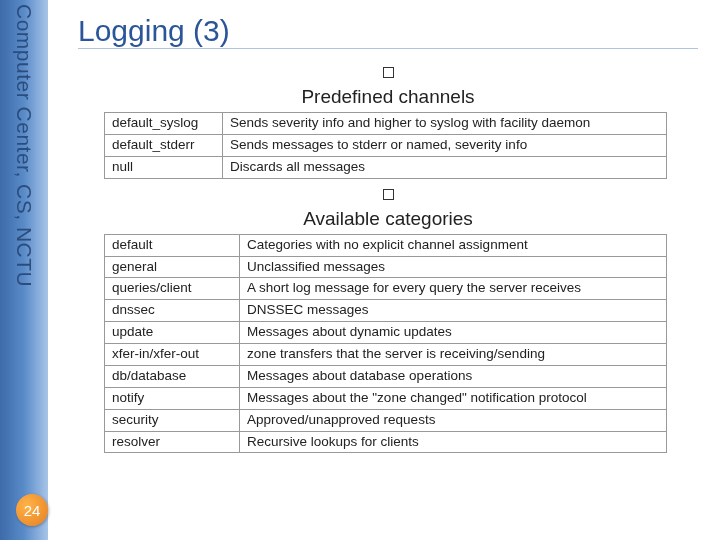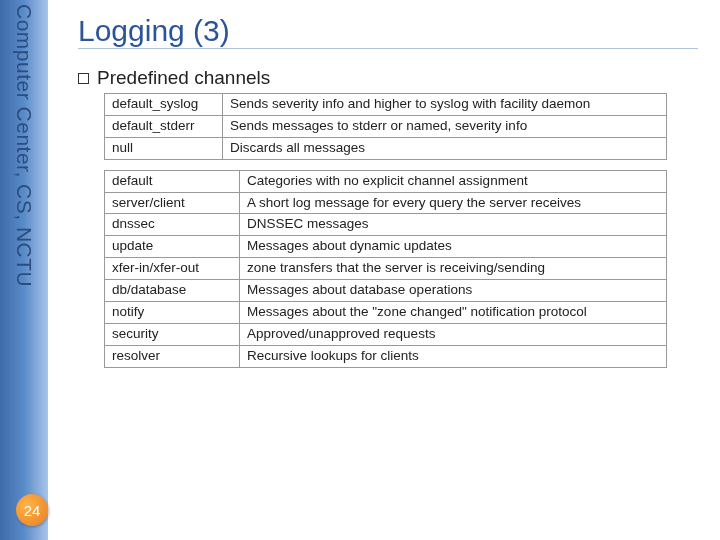--- a/index.html
+++ b/index.html
@@ -59,20 +59,21 @@
     border-bottom: 1px solid #b0c4de;
     margin-bottom: 18px;
   }
   .section-head {
     font-size: 19px;
     color: #222;
     margin: 6px 0 4px 0;
     display: flex;
     align-items: center;
     gap: 8px;
+    flex-direction: column;
   }
   .bullet {
     width: 11px;
     height: 11px;
     border: 1.5px solid #333;
     display: inline-block;
     flex-shrink: 0;
   }
   table {
     border-collapse: collapse;
@@ -117,28 +118,36 @@
           <td>default_stderr</td>
           <td>Sends messages to stderr or named, severity info</td>
         </tr>
     <tr>
           <td>null</td>
           <td>Discards all messages</td>
         </tr>
   </tbody>
     </table>
 
+  <div class="section-head">
+    <span class="bullet"></span>
+    <span>Available categories</span>
+  </div>
   <table class="t2">
     <tbody>
         <tr>
           <td>default</td>
           <td>Categories with no explicit channel assignment</td>
         </tr>
     <tr>
-          <td>server/client</td>
+          <td>general</td>
+          <td>Unclassified messages</td>
+        </tr>
+    <tr>
+          <td>queries/client</td>
           <td>A short log message for every query the server receives</td>
         </tr>
     <tr>
           <td>dnssec</td>
           <td>DNSSEC messages</td>
         </tr>
     <tr>
           <td>update</td>
           <td>Messages about dynamic updates</td>
         </tr>

